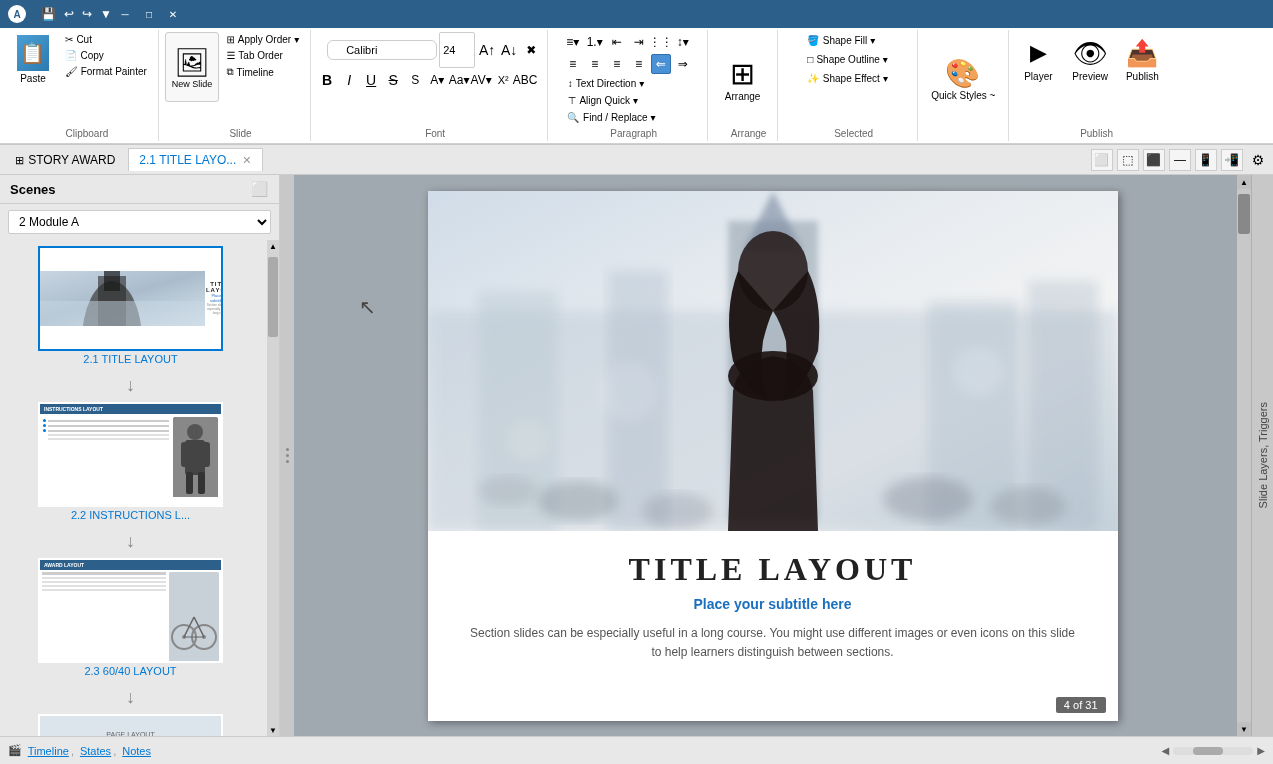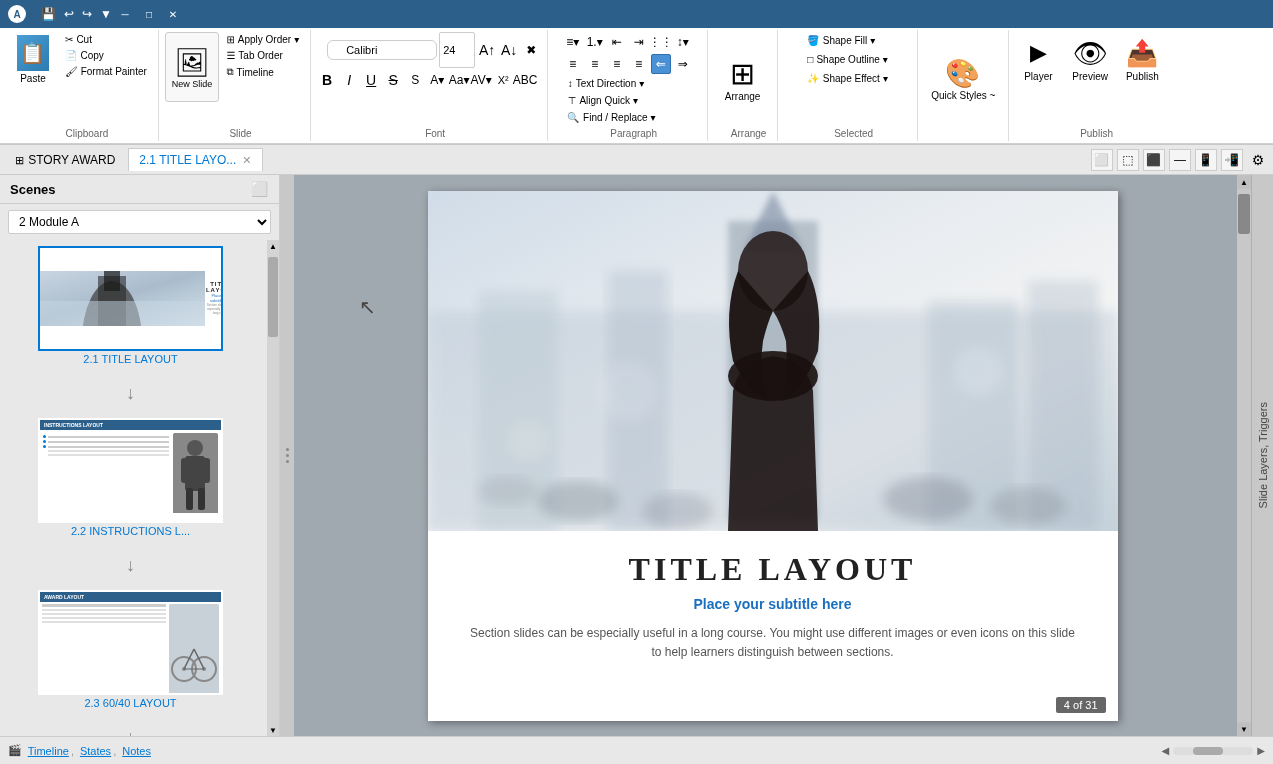--- a/index.html
+++ b/index.html
@@ -82,21 +82,21 @@
 
     
     #main-area { display: flex; flex: 1; overflow: hidden; }
 
     
     #sidebar { width: 280px; background: #e8e8e8; border-right: 1px solid #ccc; display: flex; flex-direction: column; flex-shrink: 0; }
     #scenes-header { display: flex; align-items: center; justify-content: space-between; padding: 6px 10px; font-size: 13px; font-weight: 600; border-bottom: 1px solid #ccc; }
     #scene-selector { margin: 6px 8px; }
     #scene-selector select { width: 100%; font-size: 12px; padding: 3px 6px; border: 1px solid #ccc; border-radius: 2px; background: white; }
 
-    #slide-list { flex: 1; overflow-y: auto; padding: 6px; display: flex; flex-direction: column; align-items: center; gap: 12px; position: relative; }
+    #slide-list { flex: 1; overflow-y: auto; padding: 6px; display: flex; flex-direction: column; align-items: center; gap: 4px; position: relative; }
     .slide-item { display: flex; flex-direction: column; align-items: center; margin-bottom: 4px; width: 200px; }
     .slide-thumbnail { width: 185px; height: 105px; border: 2px solid transparent; cursor: pointer; background: white; display: flex; align-items: center; justify-content: center; overflow: hidden; position: relative; }
     .slide-thumbnail.selected { border-color: #0078d4; }
     .slide-label { font-size: 11px; color: #0078d4; text-align: center; margin-top: 2px; cursor: pointer; }
     .slide-arrow { color: #888; font-size: 18px; margin: 2px 0; }
 
     
     #canvas-area { flex: 1; background: #a0a8b0; display: flex; flex-direction: column; overflow: hidden; position: relative; }
     #slide-canvas-wrapper { flex: 1; display: flex; align-items: center; justify-content: center; overflow: auto; padding: 20px; position: relative; }
     #slide-canvas { width: 690px; height: 530px; background: white; box-shadow: 2px 2px 8px rgba(0,0,0,0.4); display: flex; flex-direction: column; overflow: hidden; position: relative; }

